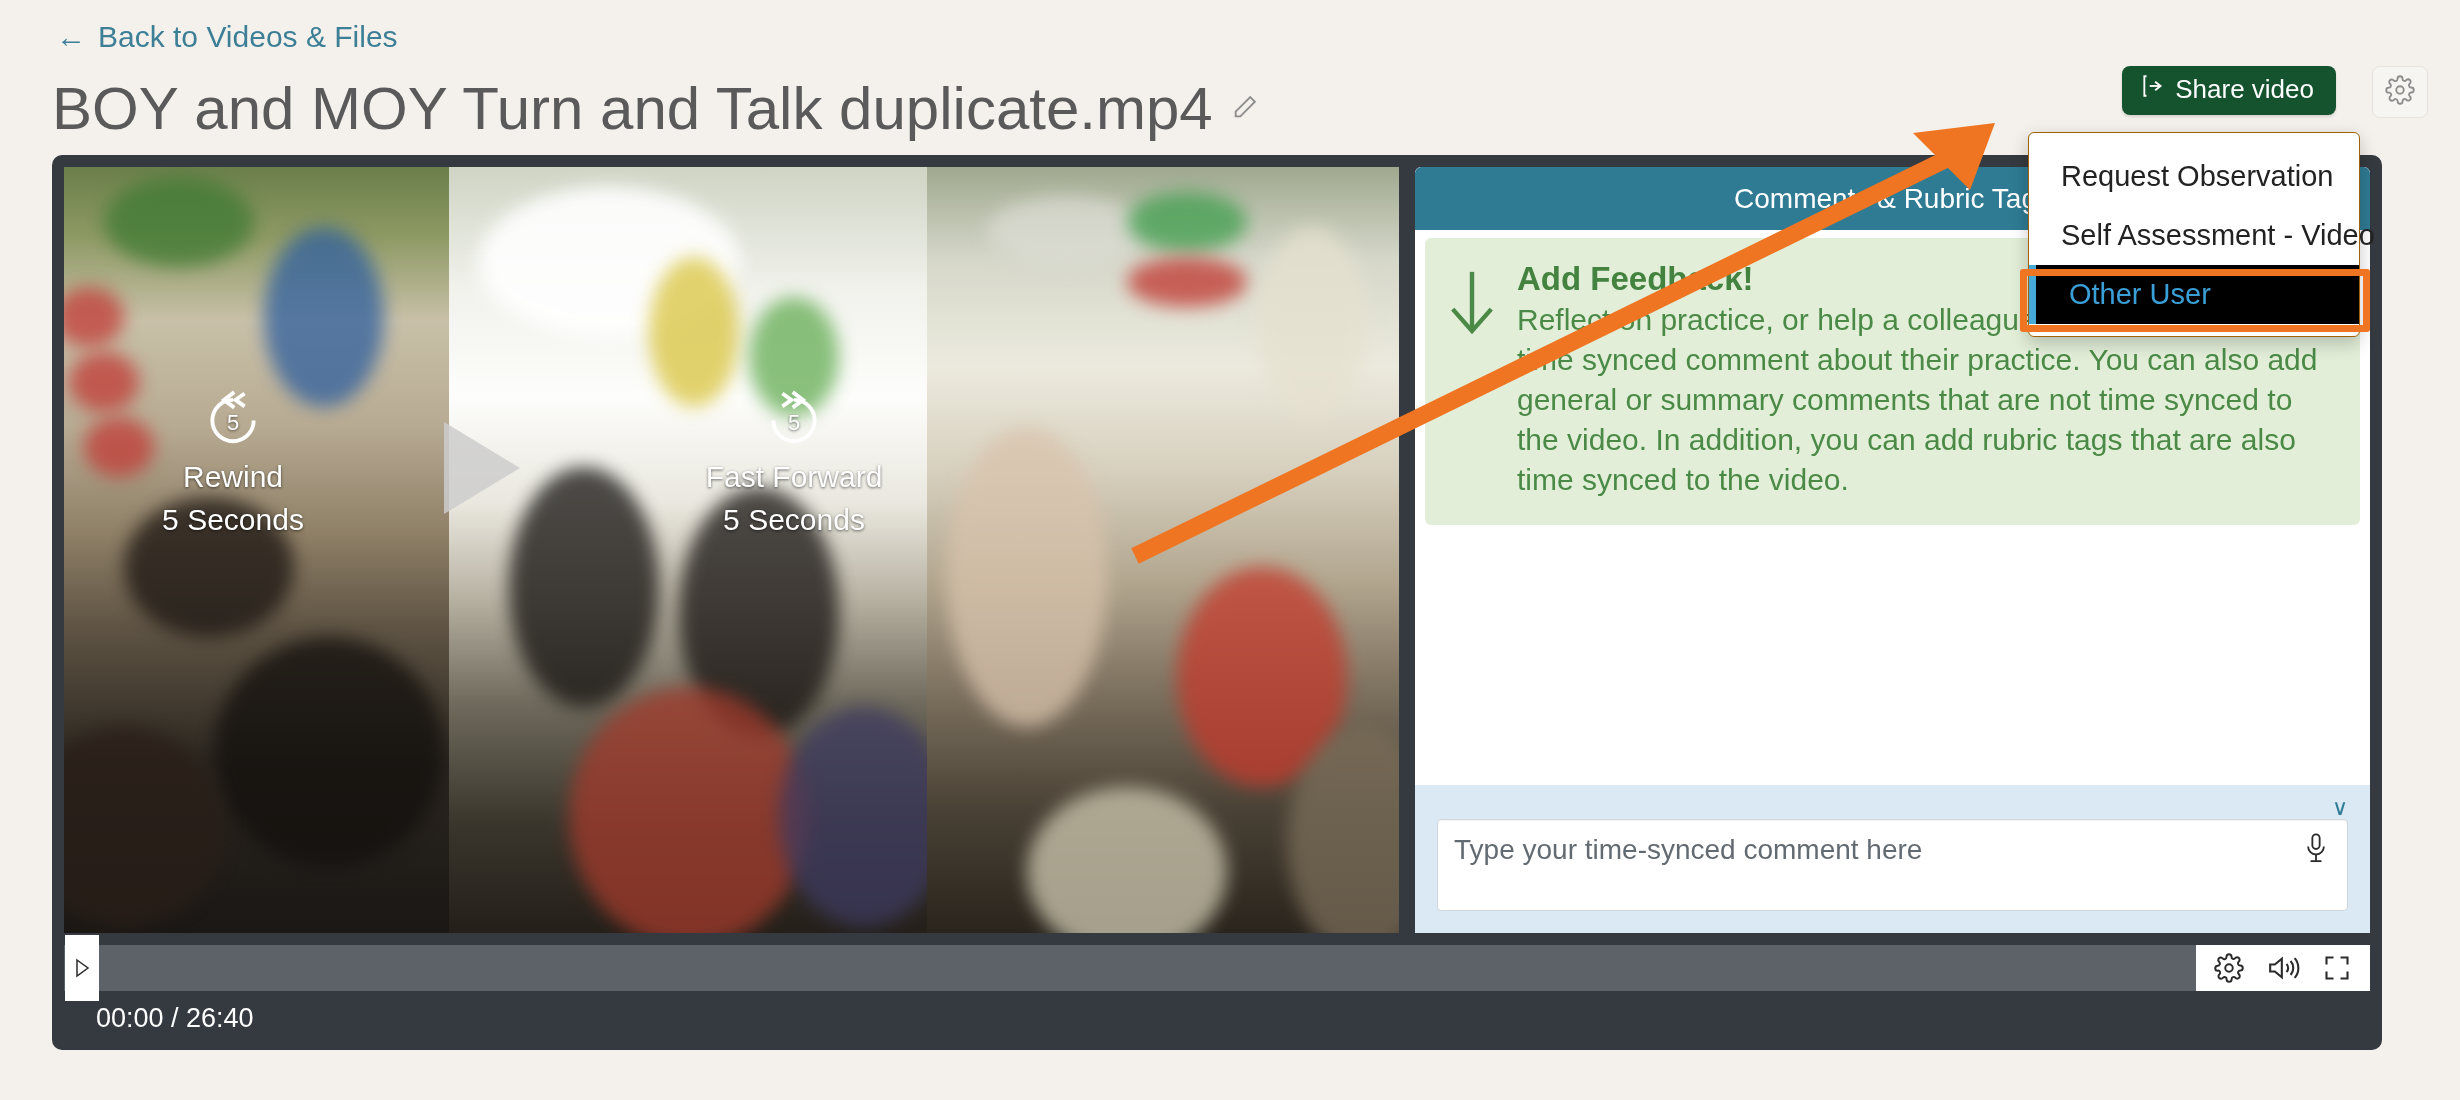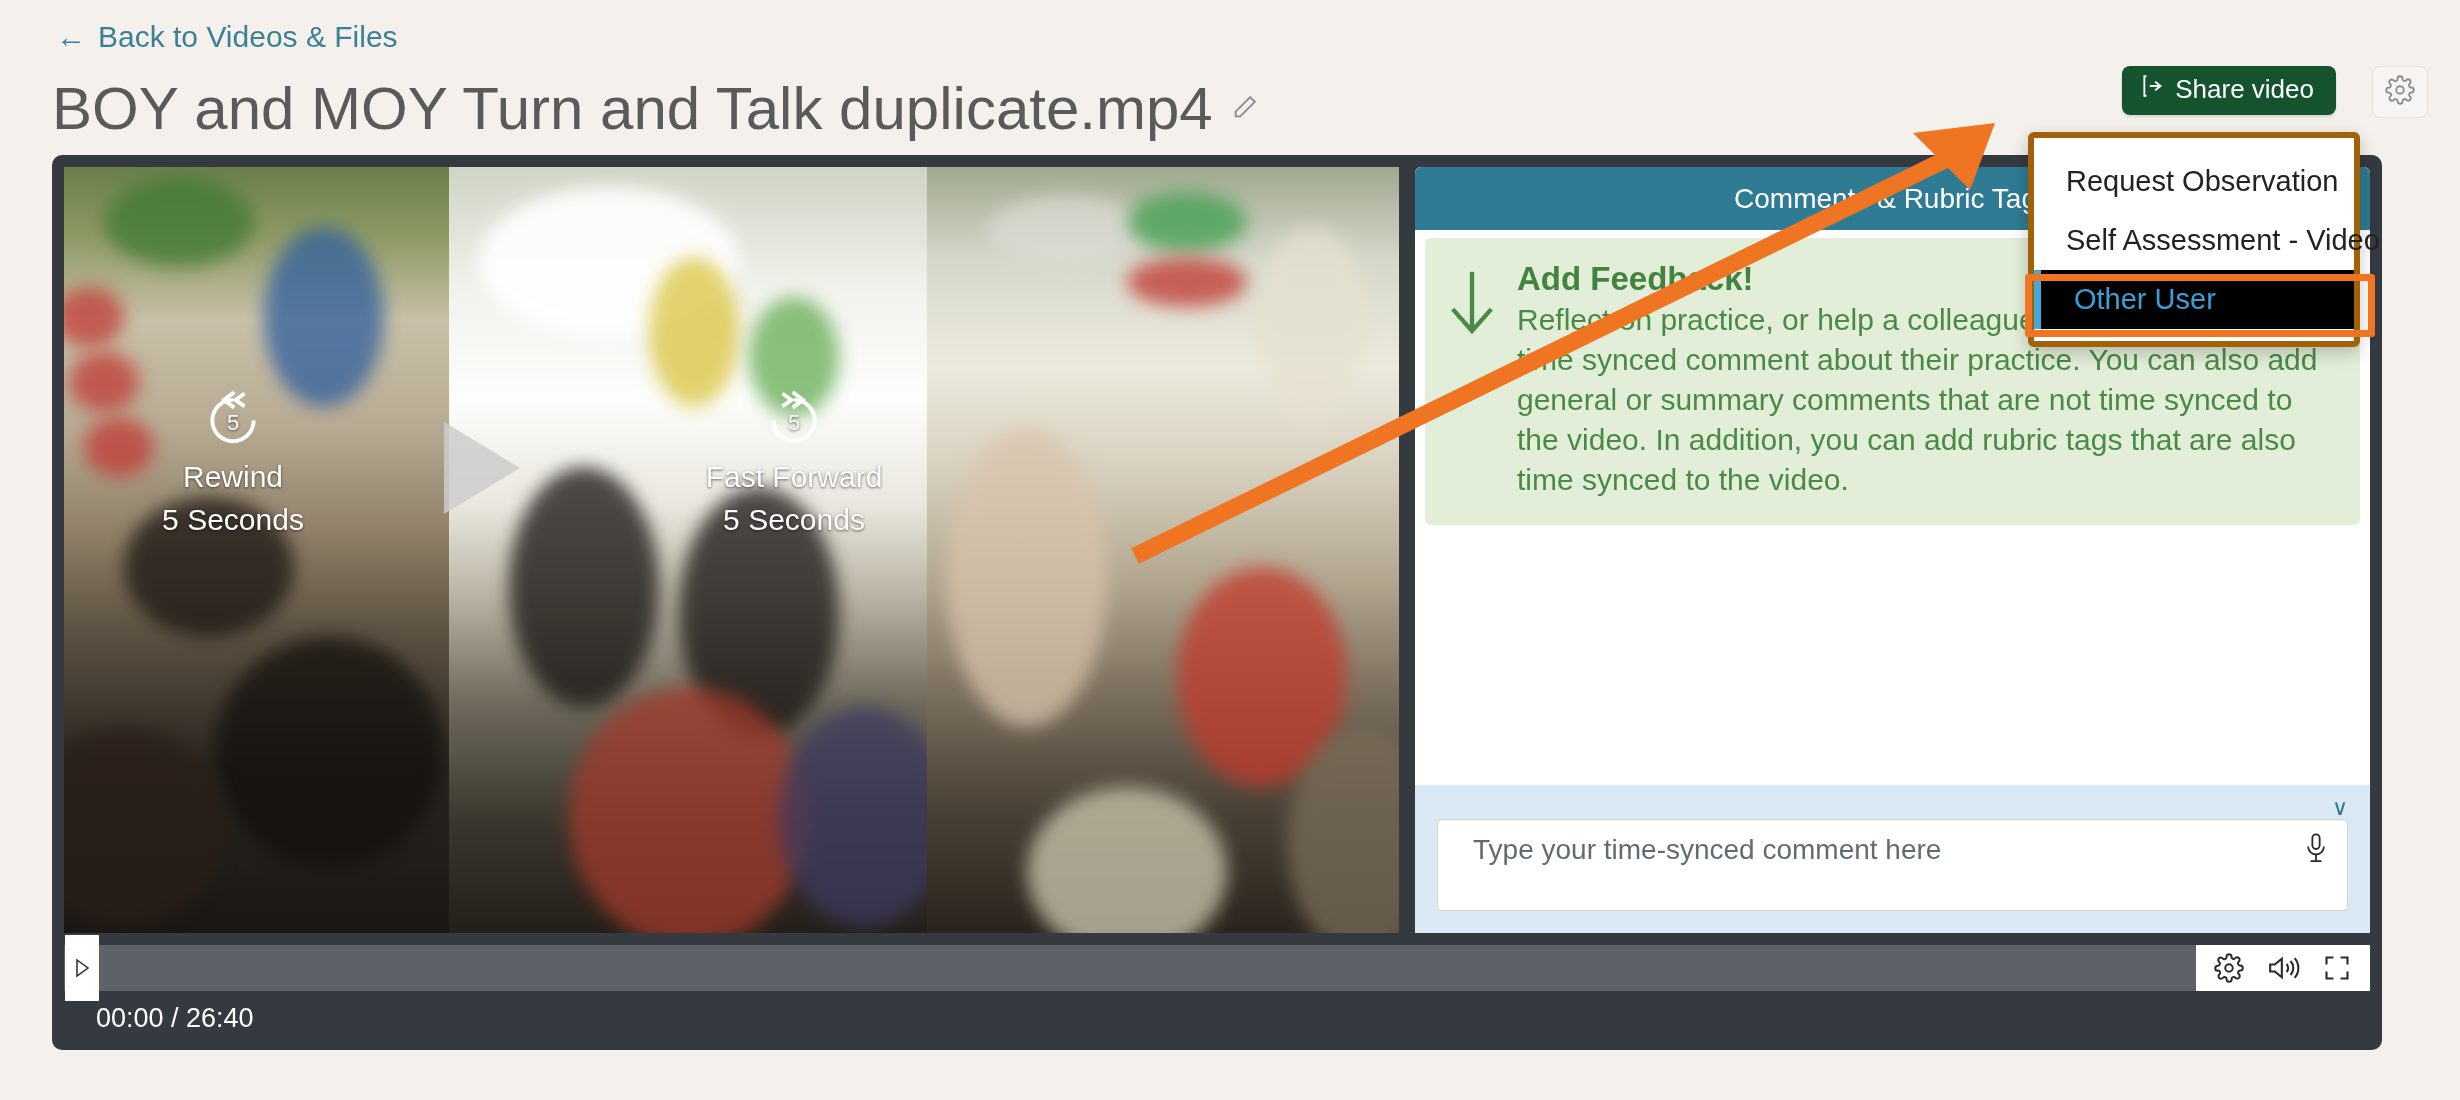--- a/index.html
+++ b/index.html
@@ -52,21 +52,21 @@
   .btn-newobs .caret { font-size: 18px; margin-left: 8px; }
   .btn-gear {
     margin-left: 36px; width: 56px; height: 52px;
     background: #f7f5f1; border: 1px solid #e6e3dd; border-radius: 8px;
     display: flex; align-items: center; justify-content: center; cursor: pointer;
   }
 
   
   #obs-menu {
     position: absolute; left: 2028px; top: 132px; width: 332px;
-    background: #fff; border: 6px solid #a16207; border-radius: 6px;
+    background: #fff; border: 1px solid #a16207; border-radius: 6px;
     box-shadow: 0 6px 18px rgba(0,0,0,.22);
     padding: 14px 0 12px 0; z-index: 40;
   }
   .obs-item {
     font-size: 29px; color: #222; padding: 13px 0 13px 32px;
     cursor: pointer; white-space: nowrap;
   }
   .obs-item.active {
     color: #3a9fd6; background: #000000;
     border-left: 7px solid #45aad8;
@@ -137,21 +137,21 @@
   #feedback-title { font-size: 33px; font-weight: bold; color: #43823f; margin-bottom: 2px; }
   #feedback-body { font-size: 30px; color: #4a8a46; line-height: 1.33; }
 
   #composer {
     position: absolute; left: 0; right: 0; bottom: 0;
     background: #dbe9f5; padding: 10px 22px 22px 22px;
   }
   #collapse-caret { text-align: right; color: #2f7b93; font-size: 22px; height: 24px; cursor: pointer; }
   #comment-field {
     position: relative; background: #fff; border: 1px solid #cfd6dc;
-    border-radius: 4px; height: 92px; padding: 14px 35px;
+    border-radius: 4px; height: 92px; padding: 14px 16px;
     font-size: 28px; color: #636b72;
     box-shadow: inset 0 1px 2px rgba(0,0,0,.05);
   }
   #mic-icon { position: absolute; right: 16px; top: 12px; cursor: pointer; }
   #composer-buttons { display: flex; align-items: center; gap: 9px; margin-top: 18px; }
   .btn-teal {
     background: #2f7b93; color: #fff; border: none; border-radius: 5px;
     font-size: 29px; font-family: inherit; padding: 10px 22px 13px 22px;
     cursor: pointer; display: flex; align-items: center; gap: 14px;
     box-shadow: 0 2px 3px rgba(0,0,0,.14);

